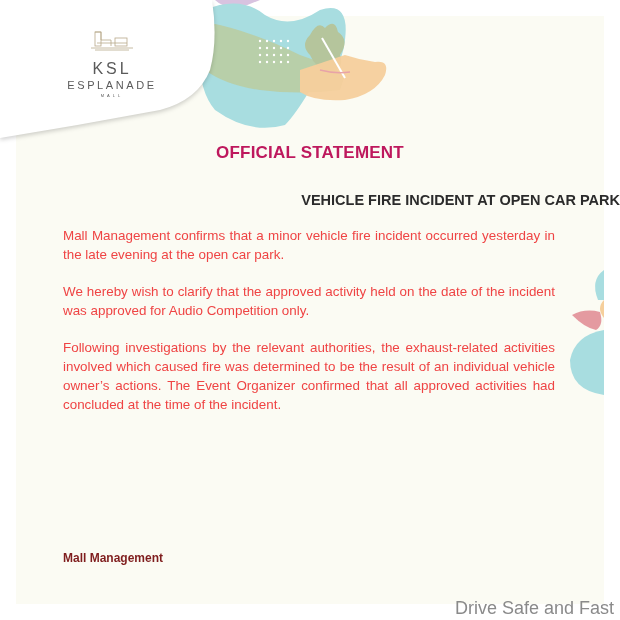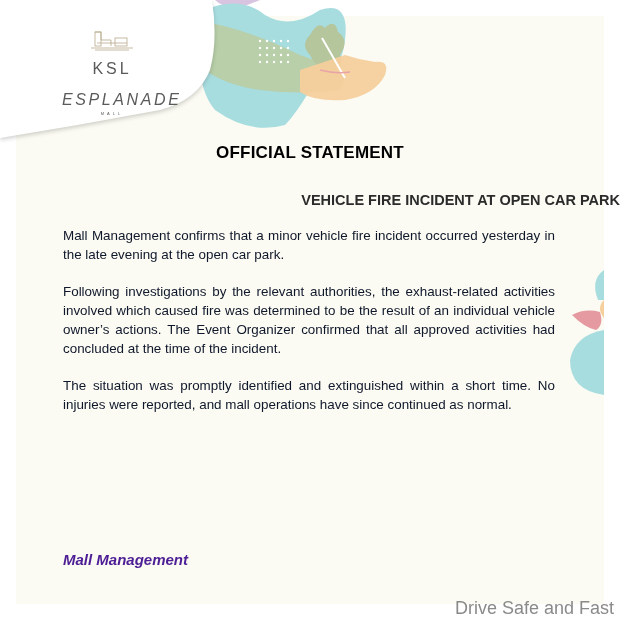--- a/index.html
+++ b/index.html
@@ -1,27 +1,27 @@
 <!DOCTYPE html>
 <html><head>
 <meta charset="utf-8">
 <style>
   html,body{margin:0;padding:0;}
   body{width:620px;height:620px;background:#ffffff;position:relative;overflow:hidden;font-family:"Liberation Sans",sans-serif;}
   .panel{position:absolute;left:16px;top:16px;width:588px;height:588px;background:#fbfbf3;}
   .deco{position:absolute;left:0;top:0;width:620px;height:620px;pointer-events:none;}
   .logo{position:absolute;left:62px;top:30px;width:100px;text-align:center;color:#5a5a5a;}
   .logo .l1{font-size:16px;letter-spacing:3px;margin-top:4px;}
-  .logo .l2{font-size:16px;letter-spacing:2.6px;margin-top:13px;font-style:italic;}
+  .logo .l2{font-size:11px;letter-spacing:2.6px;margin-top:1px;}
   .logo .l3{font-size:4px;letter-spacing:3px;margin-top:2px;}
-  .title{position:absolute;left:0;width:620px;top:143px;text-align:center;font-weight:bold;font-size:17px;color:#000000;letter-spacing:0.2px;}
+  .title{position:absolute;left:0;width:620px;top:143px;text-align:center;font-weight:bold;font-size:17px;color:#be185d;letter-spacing:0.2px;}
   .subtitle{position:absolute;left:0;width:620px;top:192px;text-align:right;font-weight:bold;font-size:14.5px;color:#2b2b2b;}
-  .body{position:absolute;left:63px;width:492px;top:226px;font-size:13.4px;line-height:19px;color:#0f172a;}
+  .body{position:absolute;left:63px;width:492px;top:226px;font-size:13.4px;line-height:19px;color:#ef4444;}
   .body p{margin:0 0 18px 0;text-align:justify;}
-  .sign{position:absolute;left:63px;top:551px;font-weight:bold;font-size:15px;color:#4c1d95;font-style:italic;}
+  .sign{position:absolute;left:63px;top:551px;font-weight:bold;font-size:12px;color:#7f1d1d;}
   .watermark{position:absolute;right:6px;top:598px;font-size:18px;color:#8a8a8a;}
 </style>
 </head>
 <body>
 
 <div class="panel"></div>
 
 <svg class="deco" viewBox="0 0 620 620">
 
   <path d="M215 0 Q225 10 245 6 L260 0 Z" fill="#d8c3e0"></path>
@@ -76,19 +76,19 @@
   <div class="l1">KSL</div>
   <div class="l2">ESPLANADE</div>
   <div class="l3">MALL</div>
 </div>
 
 <div class="title">OFFICIAL STATEMENT</div>
 <div class="subtitle">VEHICLE FIRE INCIDENT AT OPEN CAR PARK</div>
 
 <div class="body">
   <p>Mall Management confirms that a minor vehicle fire incident occurred yesterday in the late evening at the open car park.</p>
+  <p>We hereby wish to clarify that the approved activity held on the date of the incident was approved for Audio Competition only.</p>
   <p>Following investigations by the relevant authorities, the exhaust-related activities involved which caused fire was determined to be the result of an individual vehicle owner’s actions. The Event Organizer confirmed that all approved activities had concluded at the time of the incident.</p>
-  <p>The situation was promptly identified and extinguished within a short time. No injuries were reported, and mall operations have since continued as normal.</p>
 </div>
 
 <div class="sign">Mall Management</div>
 
 <div class="watermark">Drive Safe and Fast</div>
 
 </body></html>

